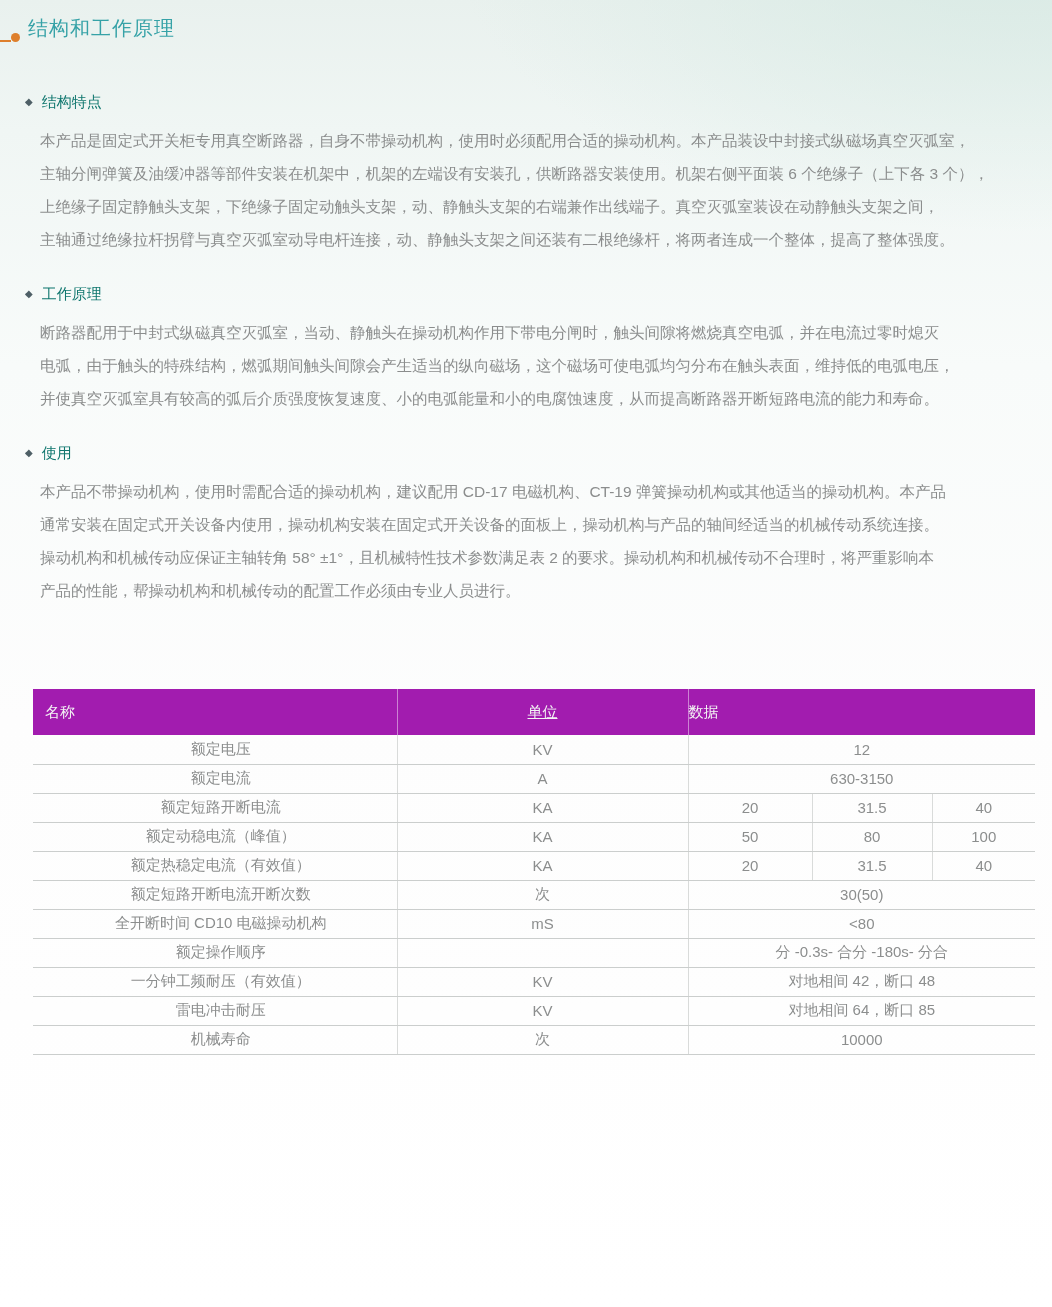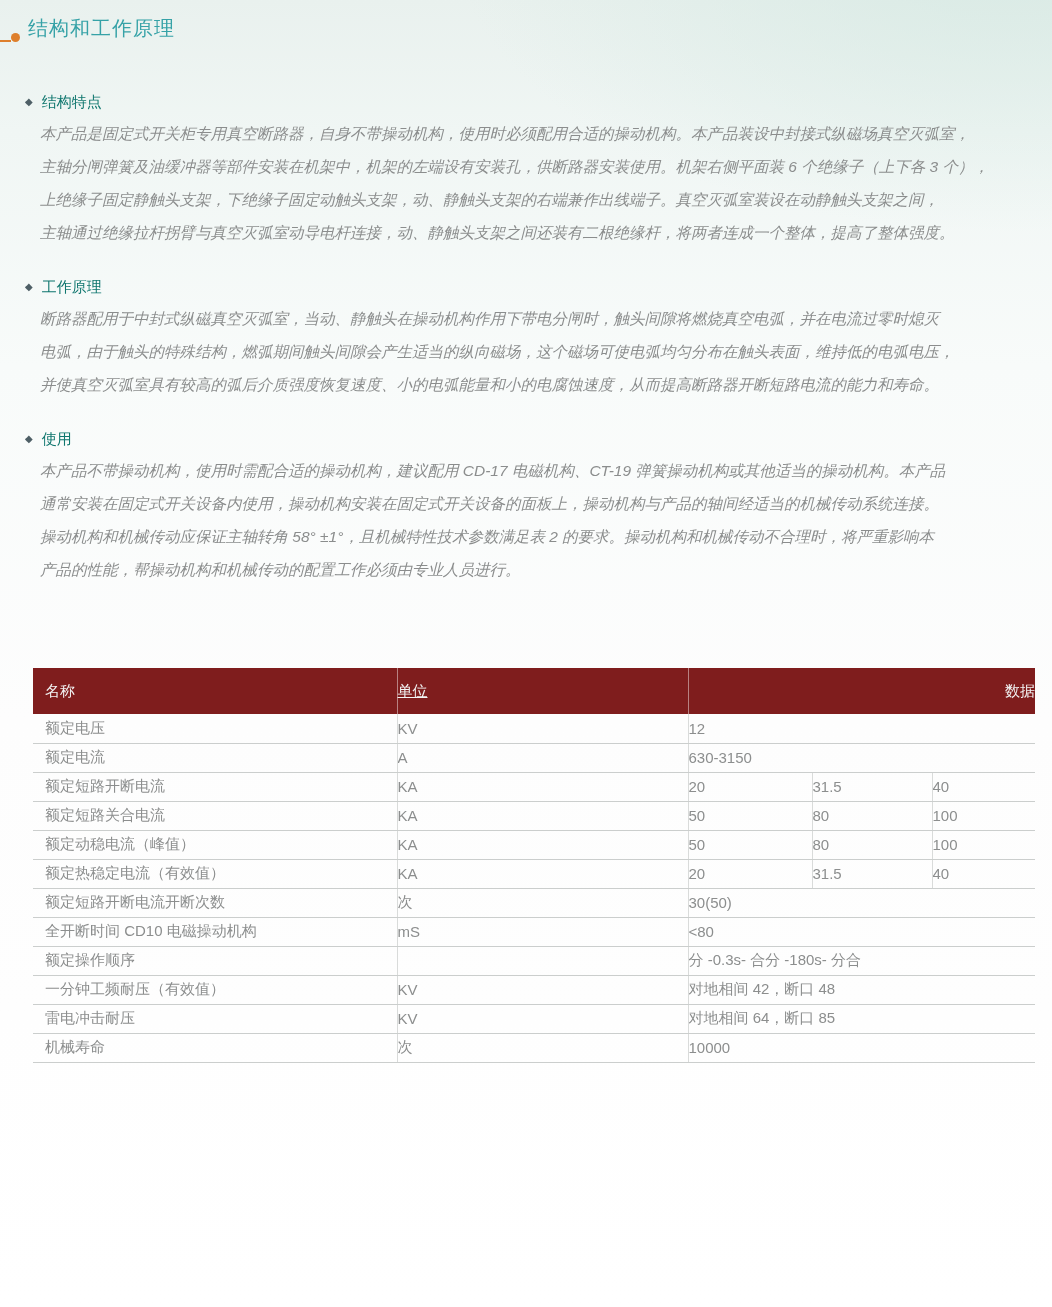--- a/index.html
+++ b/index.html
@@ -21,38 +21,38 @@
   .accent-dot { width:9px; height:9px; border-radius:50%; background:#de7f2c; margin-right:8px; }
   .section-title { font-size:20px; font-weight:500; color:#36a2a7; letter-spacing:1px; }
 
   
   .subsections { padding-left:25px; }
   .subsection { margin-top:26px; }
   .subsection:first-child { margin-top:48px; }
   .subsection-heading { height:24px; display:flex; align-items:center; }
   .diamond { font-size:10px; color:#4e5f66; margin-right:9px; line-height:1; }
   .subsection-title { font-size:15px; color:#0f766e; }
-  .paragraph { margin-left:15px; margin-top:3px;font-style:italic; }
+  .paragraph { margin-left:15px; margin-top:10px; }
   .par-line { font-size:15.5px; line-height:33px; color:#8b8d8d; white-space:nowrap; }
 
   
   .section-params { margin-top:82px; }
 
   
   table.params { border-collapse:collapse; table-layout:fixed; width:1002px; margin:46px 0 0 33px; }
   table.params th {
-    background:#7f1d1d; color:#f3f4f4; font-weight:400; font-size:15px;
+    background:#a21caf; color:#f3f4f4; font-weight:400; font-size:15px;
     height:46px; vertical-align:middle;
   }
   th.h-name { text-align:left; padding-left:12px; border-right:1px solid rgba(255,255,255,.45); }
-  th.h-unit { text-align:left; border-right:1px solid rgba(255,255,255,.45);text-decoration:underline; }
-  th.h-data { text-align:right; }
+  th.h-unit { text-align:center; border-right:1px solid rgba(255,255,255,.45);text-decoration:underline; }
+  th.h-data { text-align:left; }
   table.params td {
     height:29px; vertical-align:middle; font-size:15px; color:#8c8e8e;
-    border-bottom:1px solid #cbcecd; overflow:hidden;
+    border-bottom:1px solid #cbcecd; text-align:center; overflow:hidden;
   }
   td.col-name { text-align:left; padding-left:12px; border-right:1px solid #d9dbda; }
   td.col-unit { border-right:1px solid #d9dbda; }
   td.sub-border { border-right:1px solid #d9dbda; }
 </style>
 </head>
 <body>
 
 <div class="page">
 
@@ -132,27 +132,20 @@
             <td class="col-data merged" colspan="3">630-3150</td>
           </tr>
           <tr>
             <td class="col-name">额定短路开断电流</td>
             <td class="col-unit">KA</td>
             <td class="col-data sub sub-border">20</td>
             <td class="col-data sub sub-border">31.5</td>
             <td class="col-data sub">40</td>
           </tr>
           <tr>
-            <td class="col-name">额定短路关合电流</td>
-            <td class="col-unit">KA</td>
-            <td class="col-data sub sub-border">50</td>
-            <td class="col-data sub sub-border">80</td>
-            <td class="col-data sub">100</td>
-          </tr>
-          <tr>
             <td class="col-name">额定动稳电流（峰值）</td>
             <td class="col-unit">KA</td>
             <td class="col-data sub sub-border">50</td>
             <td class="col-data sub sub-border">80</td>
             <td class="col-data sub">100</td>
           </tr>
           <tr>
             <td class="col-name">额定热稳定电流（有效值）</td>
             <td class="col-unit">KA</td>
             <td class="col-data sub sub-border">20</td>

